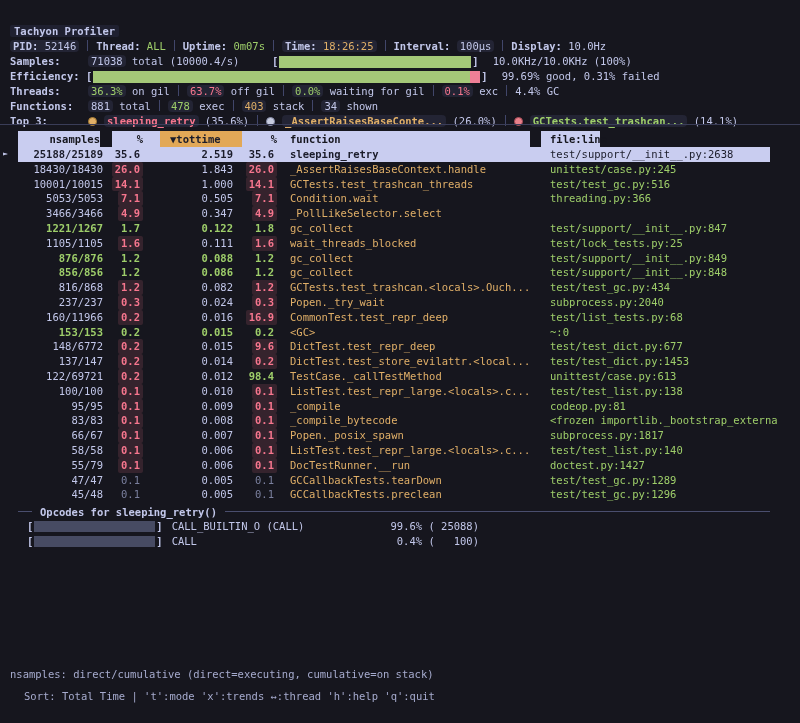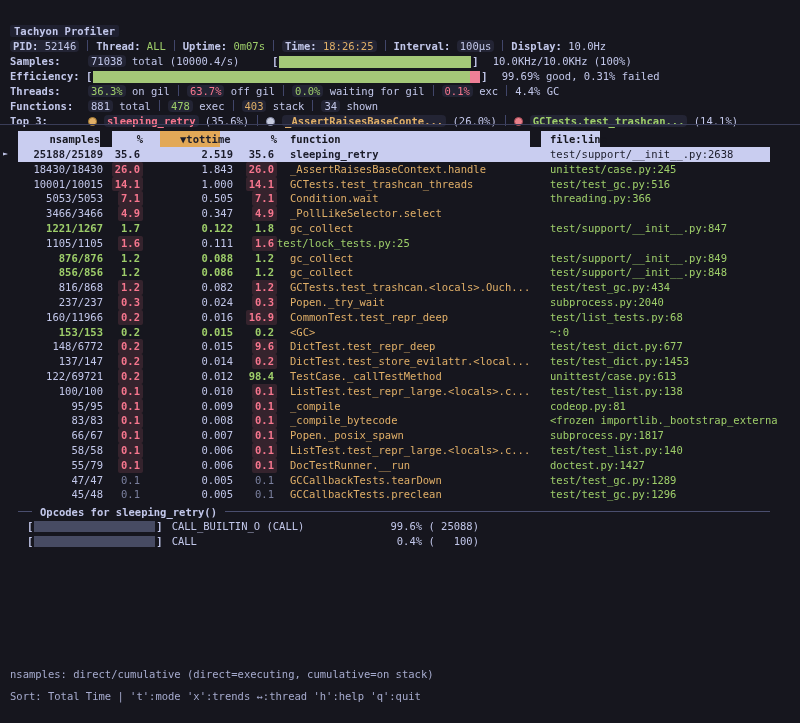--- a/index.html
+++ b/index.html
@@ -76,21 +76,21 @@
   .opsep .optitle { font-weight:bold; margin:0 8px; white-space:pre; }
   .oprow { position:relative; height:15px; line-height:15px; display:flex; align-items:center; margin-left:9px; white-space:pre; }
   .oprow .br { color:#c2c7ea; font-weight:bold; }
   .opbar { width:121px; height:11px; background:#474b63; margin:0 1px; overflow:hidden; }
   .opfill { height:100%; background:#c9cdf0; }
   .opname { padding-left:9px; }
   .oppct { position:absolute; left:300px; width:152px; text-align:right; white-space:pre; }
 
   
   #foot1 { position:absolute; left:10px; top:668px; color:#a6abce; white-space:pre; }
-  #foot2 { position:absolute; left:10px; top:690px; color:#a6abce; white-space:pre; }
+  #foot2 { position:absolute; left:24px; top:690px; color:#a6abce; white-space:pre; }
 </style>
 </head>
 <body>
 
 <div id="hdr">
   <div class="line"><span class="title-box">Tachyon Profiler</span></div>
 
   <div class="line"><span class="hbox"><span class="lbl">PID:</span> <span>52146</span></span><span class="sep"></span><span class="lbl">Thread:</span> <span class="green">ALL</span><span class="sep"></span><span class="lbl">Uptime:</span> <span class="green">0m07s</span><span class="sep"></span><span class="hbox"><span class="lbl">Time:</span> <span class="orange">18:26:25</span></span><span class="sep"></span><span class="lbl">Interval:</span> <span class="hbox">100µs</span><span class="sep"></span><span class="lbl">Display:</span> <span>10.0Hz</span></div>
 
   <div class="line"><span class="label-col">Samples:</span><span class="hbox">71038</span> <span>total (10000.4/s)</span><span class="bargroup" style="left:262px;"><span class="gaugebar" style="width:192px;"></span><span class="closebr">]</span><span class="bartext">10.0KHz/10.0KHz (100%)</span></span></div>
@@ -104,21 +104,21 @@
   <div class="line"><span class="label-col">Top 3:</span><span class="medal gold"></span><span class="hbox red" style="font-weight:bold;">sleeping_retry</span> <span>(35.6%)</span><span class="sep"></span><span class="medal silver"></span><span class="hbox orange" style="font-weight:bold;">_AssertRaisesBaseConte...</span> <span>(26.0%)</span><span class="sep"></span><span class="medal bronze"></span><span class="hbox green" style="font-weight:bold;">GCTests.test_trashcan...</span> <span>(14.1%)</span></div>
 </div>
 
 <div class="hline" style="left:0; top:124px; width:800px;"></div>
 
 <div id="tbl">
   <div id="thead">
     <span class="hcell" style="left:0; width:82px; text-align:right;">nsamples</span>
     <span class="gap" style="left:82px; width:12px;"></span>
     <span class="hcell" style="left:94px; width:31px; text-align:right;">%</span>
-    <span class="hcell sortcell" style="left:142px; width:60px; padding-left:20px;">▼tottime</span>
+    <span class="hcell sortcell" style="left:142px; width:82px; padding-left:10px;">▼tottime</span>
     <span class="hcell" style="left:204px; width:55px; text-align:right;">%</span>
     <span class="hcell" style="left:272px;">function</span>
     <span class="gap" style="left:512px; width:11px;"></span>
     <span class="hcell" style="left:523px; padding-left:9px;">file:line</span>
   </div>
   <div id="rows">
       <div class="trow style-selected">
     <span class="cell gutter">►</span>
     <span class="cell nsamples">25188/25189</span>
     <span class="cell pct p1"><span class="v">35.6</span></span>
@@ -170,20 +170,21 @@
     <span class="cell pct p2"><span class="v">1.8</span></span>
     <span class="cell func">gc_collect</span>
     <span class="cell file">test/support/__init__.py:847</span>
   </div>
       <div class="trow style-red">
     <span class="cell gutter"></span>
     <span class="cell nsamples">1105/1105</span>
     <span class="cell pct p1"><span class="v">1.6</span></span>
     <span class="cell tottime">0.111</span>
     <span class="cell pct p2"><span class="v">1.6</span></span>
+    <span class="cell func">wait_threads_blocked</span>
     <span class="cell file">test/lock_tests.py:25</span>
   </div>
       <div class="trow style-green">
     <span class="cell gutter"></span>
     <span class="cell nsamples">876/876</span>
     <span class="cell pct p1"><span class="v">1.2</span></span>
     <span class="cell tottime">0.088</span>
     <span class="cell pct p2"><span class="v">1.2</span></span>
     <span class="cell func">gc_collect</span>
     <span class="cell file">test/support/__init__.py:849</span>

